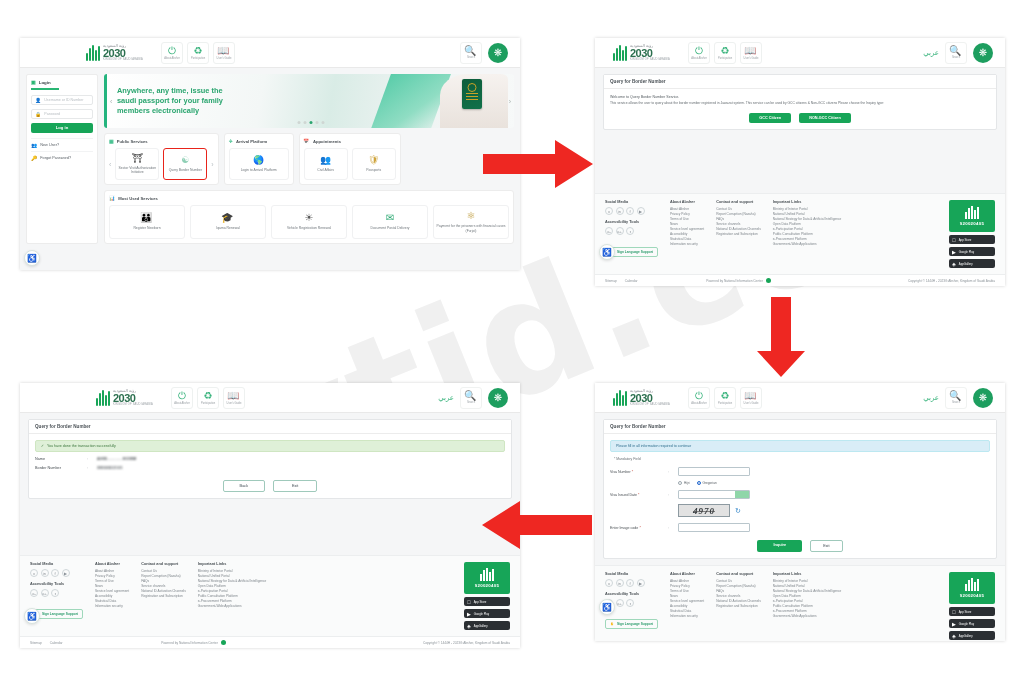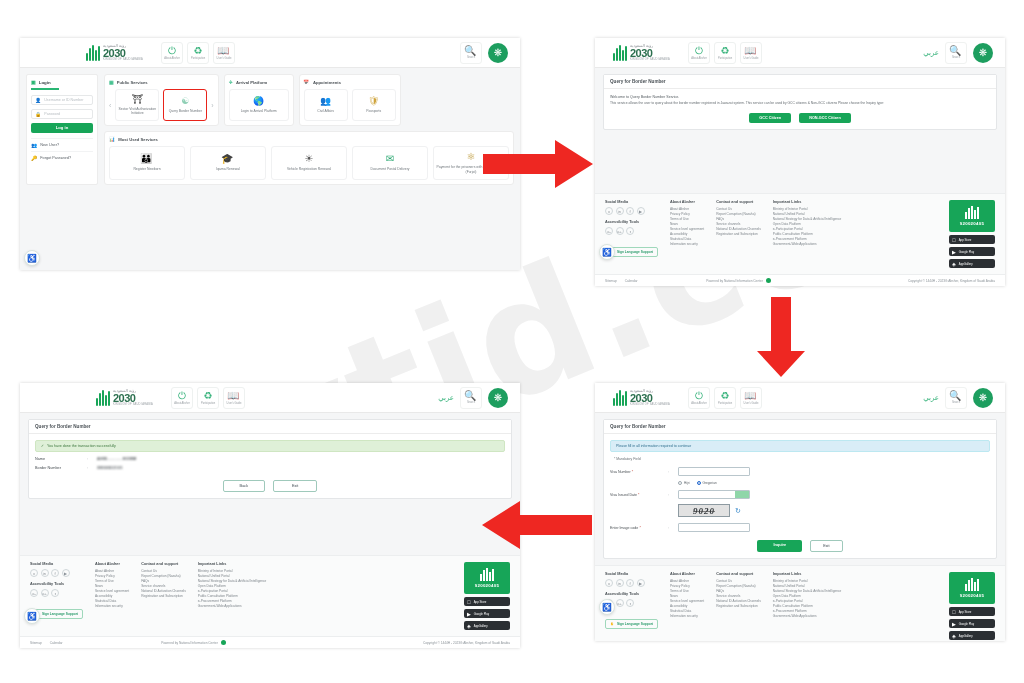--- a/index.html
+++ b/index.html
@@ -360,20 +360,35 @@
             <span class="ico">👥</span>
             <span>New User?</span>
           </div>
           <div class="login-link">
             <span class="ico">🔑</span>
             <span>Forgot Password?</span>
           </div>
         </div>
 
         <div class="home-main">
+          <div class="hero">
+            <span class="hero-chev l">‹</span>
+            <div class="hero-txt">Anywhere, any time, issue the saudi passport for your family members electronically</div>
+            <div class="hero-deco"></div>
+            <div class="hero-hand"></div>
+            <div class="hero-pass"></div>
+            <span class="hero-chev r">›</span>
+            <div class="hero-dots">
+                <i></i>
+                <i></i>
+                <i class="on"></i>
+                <i></i>
+                <i></i>
+              </div>
+          </div>
 
           <div class="svc-strip">
             <div class="svc-box">
               <div class="svc-head">
                   <span class="bx">▦</span>
                   <span>Public Services</span>
                 </div>
               <div class="svc-items">
                 <span class="arrow-nav">‹</span>
                 <div class="svc-card">
@@ -672,21 +687,21 @@
                 </span>
             </div>
 
             <div class="frow">
               <span class="lab"><span>Visa Issued Date</span> <span class="req">*</span></span>
               <span class="col">:</span>
               <span class="fin sel"></span>
             </div>
 
             <div class="captcha-row">
-              <span class="captcha">9020</span>
+              <span class="captcha">4970</span>
               <span class="refresh">↻</span>
             </div>
 
             <div class="frow">
               <span class="lab"><span>Enter Image code</span> <span class="req">*</span></span>
               <span class="col">:</span>
               <span class="fin"></span>
             </div>
 
             <div class="btn-row">

